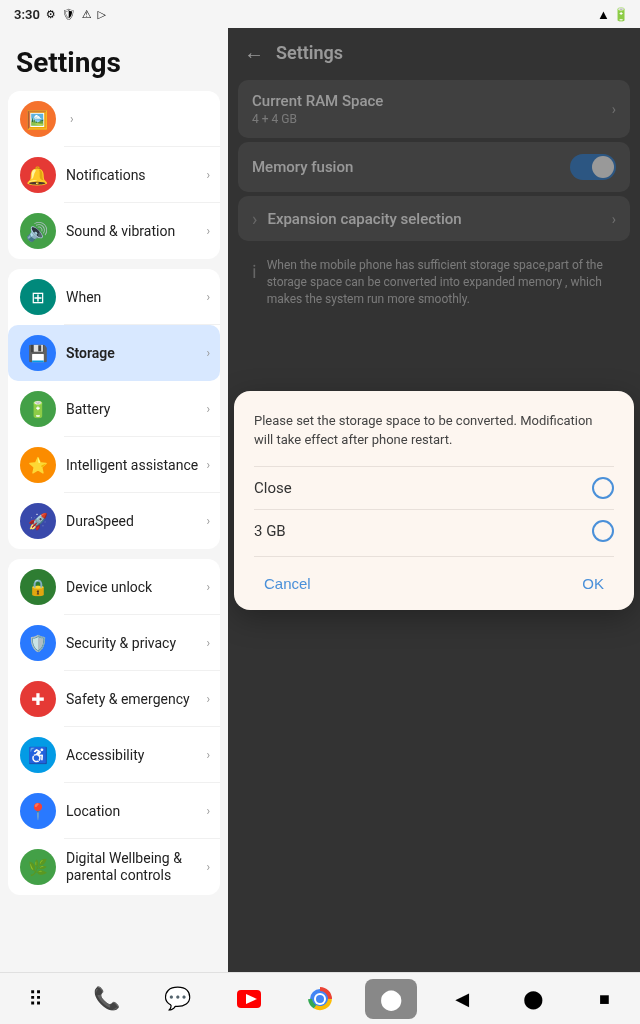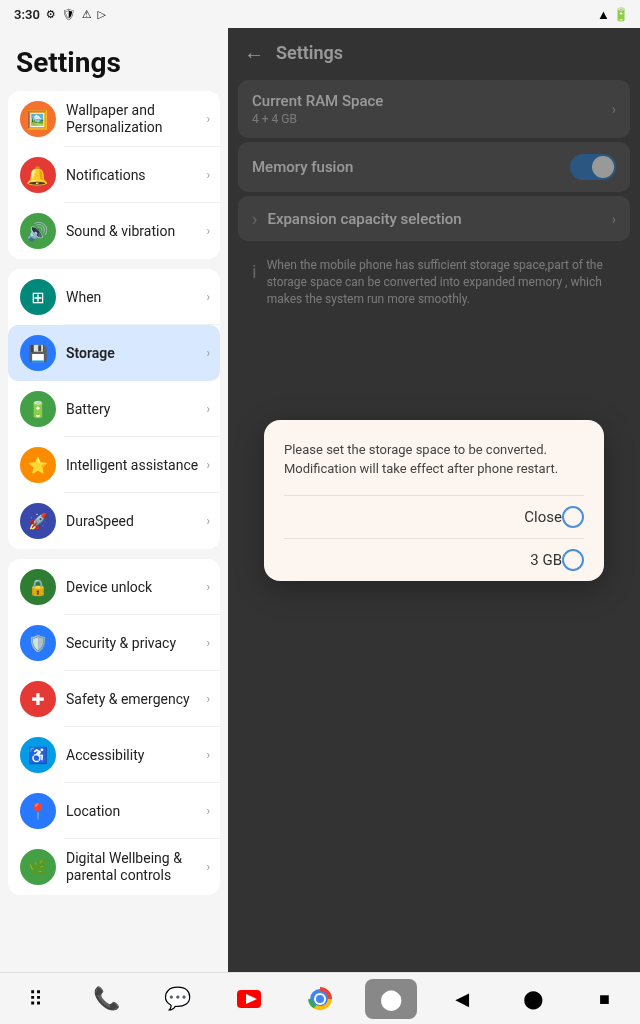--- a/index.html
+++ b/index.html
@@ -206,34 +206,34 @@
       top: 0; left: 0; right: 0; bottom: 0;
       background: rgba(0,0,0,0.4);
       display: flex;
       align-items: center;
       justify-content: center;
       z-index: 200;
     }
     .dialog {
       background: #fdf6f0;
       border-radius: 16px;
-      width: 340px;
+      width: 400px;
       padding: 20px 20px 0 20px;
       box-shadow: 0 8px 30px rgba(0,0,0,0.3);
     }
     .dialog-message {
       font-size: 13px;
       color: #444;
       line-height: 1.5;
       margin-bottom: 16px;
     }
     .dialog-option {
       display: flex;
       align-items: center;
-      justify-content: flex-end;
+      justify-content: space-between;
       padding: 10px 0;
       border-top: 1px solid #e8e0da;
       cursor: pointer;
     }
     .dialog-option-label {
       font-size: 15px;
       color: #333;
     }
     .radio-circle {
       width: 22px;
@@ -322,21 +322,20 @@
     <span style="font-size:13px;">🔋</span>
   </div>
 </div>
 
 <div class="sidebar">
   <div class="sidebar-title">Settings</div>
 
   <div class="sidebar-group">
     <div class="sidebar-item">
       <div class="icon-circle bg-orange">🖼️</div>
-      <span class="sidebar-item-label">Wallpaper and Personalization</span>
       <span class="sidebar-chevron">›</span>
     </div>
     <div class="sidebar-item">
       <div class="icon-circle bg-red">🔔</div>
       <span class="sidebar-item-label">Notifications</span>
       <span class="sidebar-chevron">›</span>
     </div>
     <div class="sidebar-item">
       <div class="icon-circle bg-green">🔊</div>
       <span class="sidebar-item-label">Sound &amp; vibration</span>
@@ -454,20 +453,24 @@
         <div class="radio-circle"></div>
       </div>
 
 
       <div class="dialog-option">
         <span class="dialog-option-label">3 GB</span>
         <div class="radio-circle"></div>
       </div>
 
 
+      <div class="dialog-actions">
+        <button class="dialog-btn">Cancel</button>
+        <button class="dialog-btn">OK</button>
+      </div>
     </div>
   </div>
 </div>
 
 <div class="bottom-nav">
   <div class="bottom-nav-item" style="font-size:20px;">⠿</div>
   <div class="bottom-nav-item" style="color:#4a90d9;">📞</div>
   <div class="bottom-nav-item" style="color:#4a90d9;">💬</div>
   <div class="bottom-nav-item">
     <svg width="24" height="18" viewBox="0 0 24 18">

